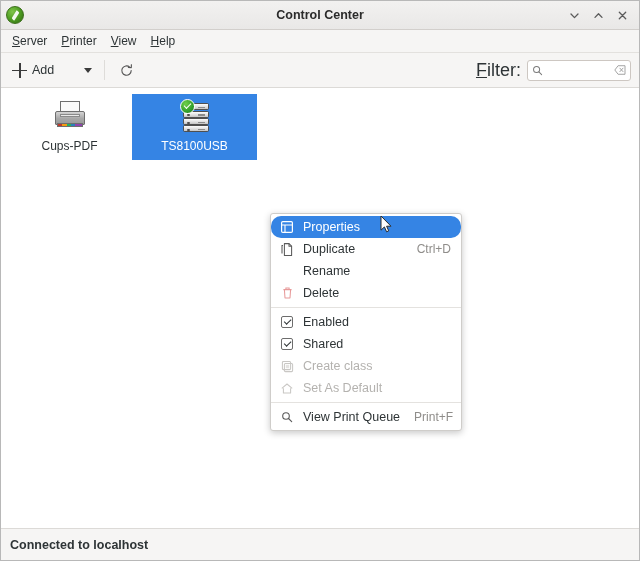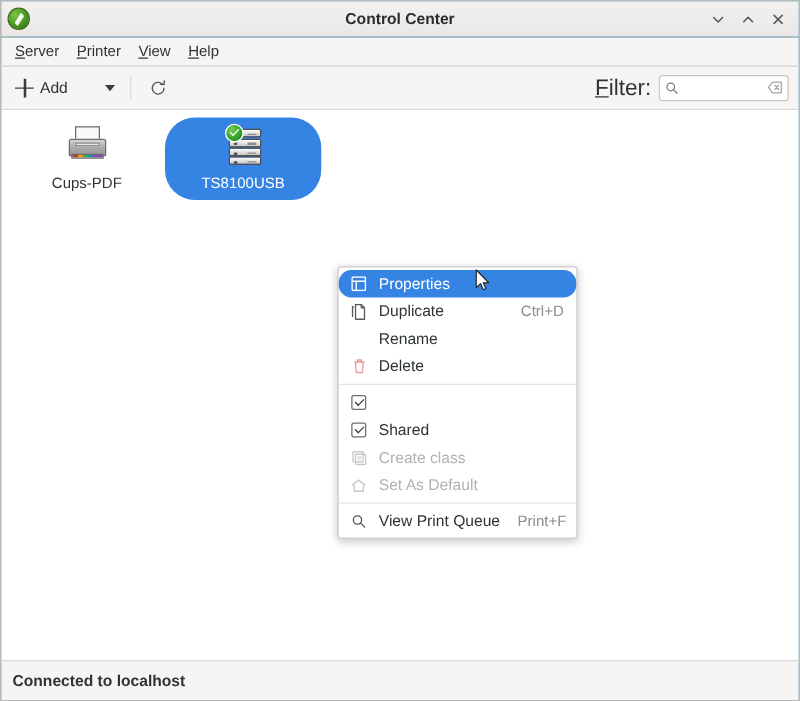--- a/index.html
+++ b/index.html
@@ -14,21 +14,21 @@
     font-size: 12px;
     color: #2e3436;
     overflow: hidden;
     position: relative;
   }
   .window {
     width: 640px;
     height: 561px;
     display: flex;
     flex-direction: column;
-    background: #0369a1;
+    background: #0f172a;
     border: 1px solid #b8b8b8;
     box-sizing: border-box;
     position: relative;
   }
 
   
   .titlebar {
     height: 29px;
     min-height: 29px;
     background: linear-gradient(to bottom, #f2f1f0 0%, #e9e8e7 100%);
@@ -212,21 +212,21 @@
     width: 125px;
     height: 66px;
     display: flex;
     flex-direction: column;
     align-items: center;
     justify-content: flex-start;
     padding-top: 6px;
     box-sizing: border-box;
     cursor: default;
   }
-  .printer-cell.selected { background: #3584e4; border-radius: 24px; }
+  .printer-cell.selected { background: #3584e4; }
   .printer-cell .cap {
     font-size: 12px;
     margin-top: 5px;
     color: #2e3436;
     text-align: center;
     white-space: nowrap;
   }
   .printer-cell.selected .cap { color: #ffffff; }
   .pic { width: 34px; height: 34px; position: relative; }
 
@@ -541,20 +541,21 @@
         <span class="ctx-label">Delete</span>
         <span class="ctx-accel"></span>
       </div>
 
       <div class="ctx-sep"></div>
 
       <div class="ctx-item">
         <span class="ctx-ico">
             <span class="chk on"></span>
           </span>
+        <span class="ctx-label">Enabled</span>
         <span class="ctx-accel"></span>
       </div>
 
       <div class="ctx-item">
         <span class="ctx-ico">
             <span class="chk on"></span>
           </span>
         <span class="ctx-label">Shared</span>
         <span class="ctx-accel"></span>
       </div>

